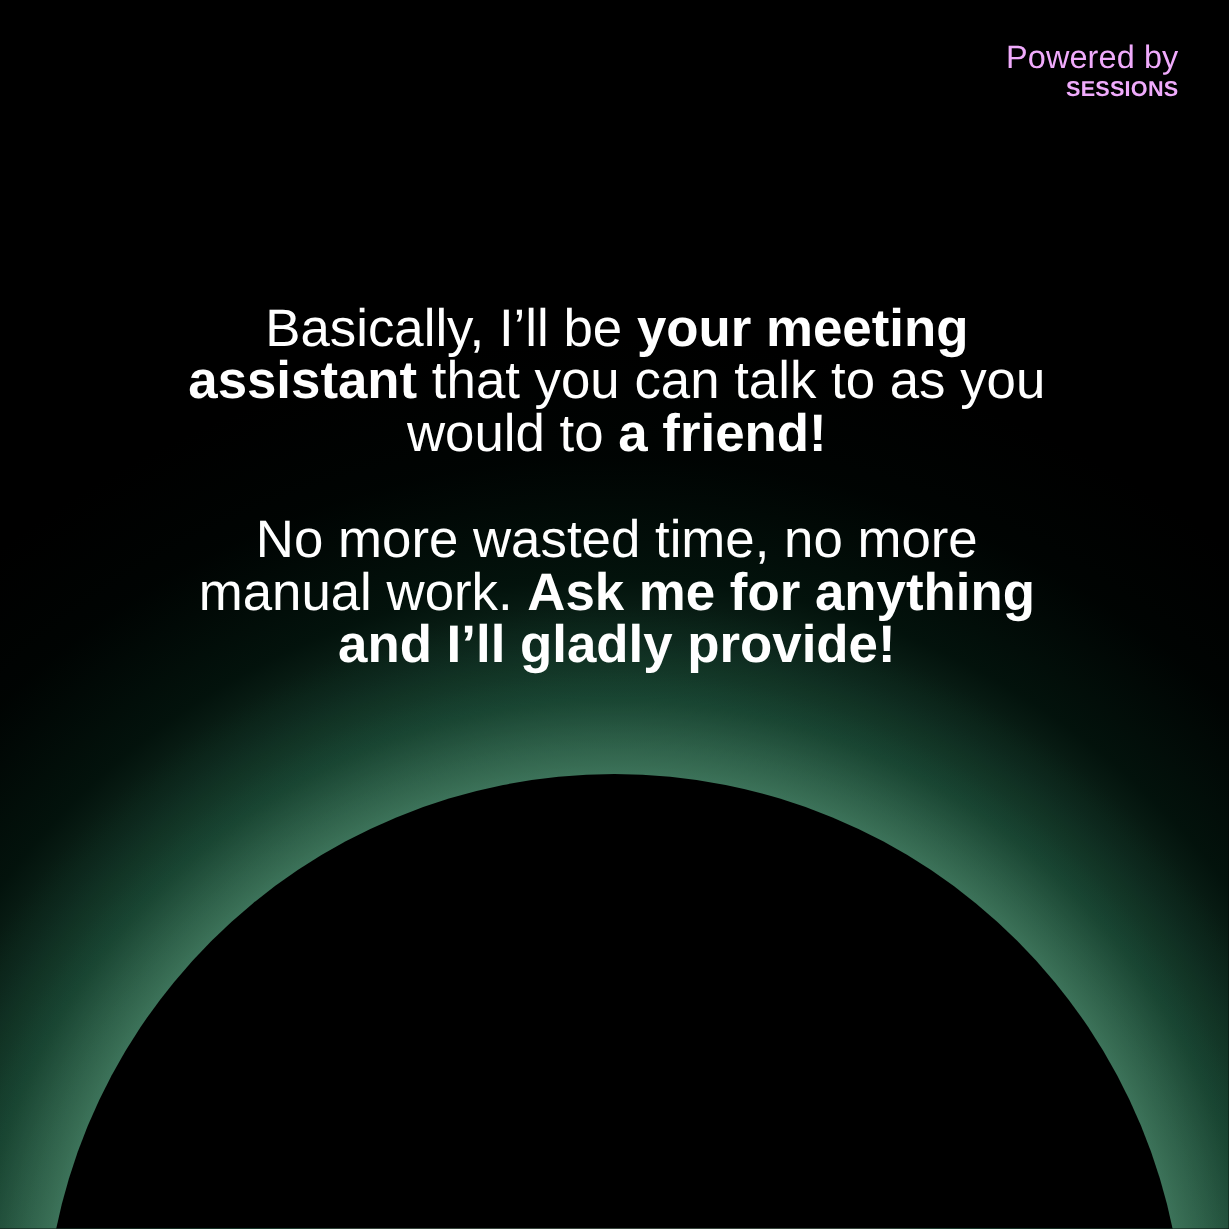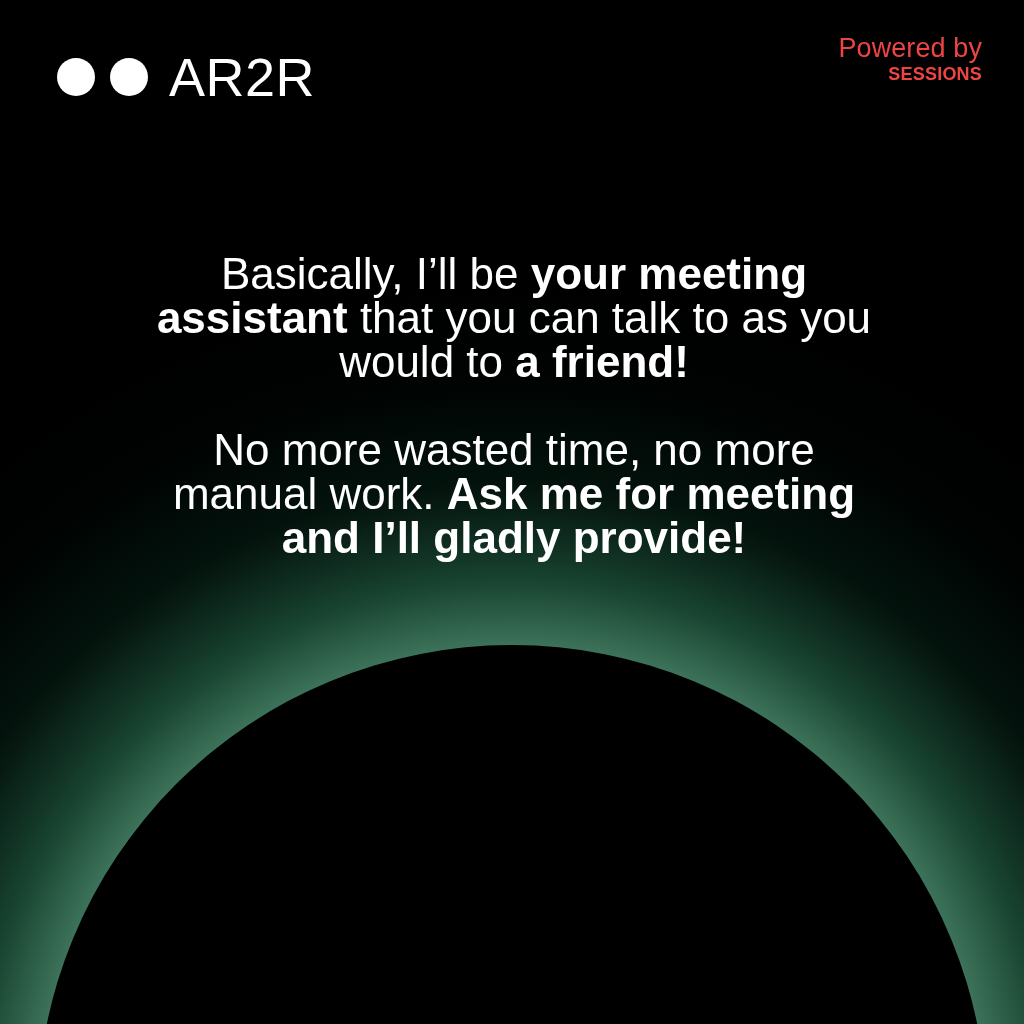--- a/index.html
+++ b/index.html
@@ -109,21 +109,21 @@
     line-height: 1;
     white-space: nowrap;
   }
 
   
   .powered {
     position: absolute;
     right: 42px;
     top: 33px;
     text-align: right;
-    color: #ef4444;
+    color: #f0abfc;
     line-height: 1.16;
   }
   .powered-pre {
     display: block;
     font-size: 27px;
     font-weight: 400;
     letter-spacing: 0.1px;
     white-space: nowrap;
   }
   .powered-name {
@@ -159,29 +159,24 @@
 </style>
 </head>
 <body>
 
 <div class="stage">
 
   <div class="glow"></div>
   <div class="glow-bloom"></div>
   <div class="sphere"></div>
 
-  <div class="brand">
-    <span class="brand-dot"></span>
-    <span class="brand-dot"></span>
-    <span class="brand-word">AR2R</span>
-  </div>
 
   <div class="powered">
     <span class="powered-pre">Powered by</span>
     <span class="powered-name">SESSIONS</span>
   </div>
 
   <div class="message">
     <p>Basically, I’ll be <b>your meeting assistant</b> that you can talk to as you would to <b>a friend!</b></p>
-    <p>No more wasted time, no more manual work. <b>Ask me for meeting and I’ll gladly provide!</b></p>
+    <p>No more wasted time, no more manual work. <b>Ask me for anything and I’ll gladly provide!</b></p>
   </div>
 
 </div>
 
 </body></html>

